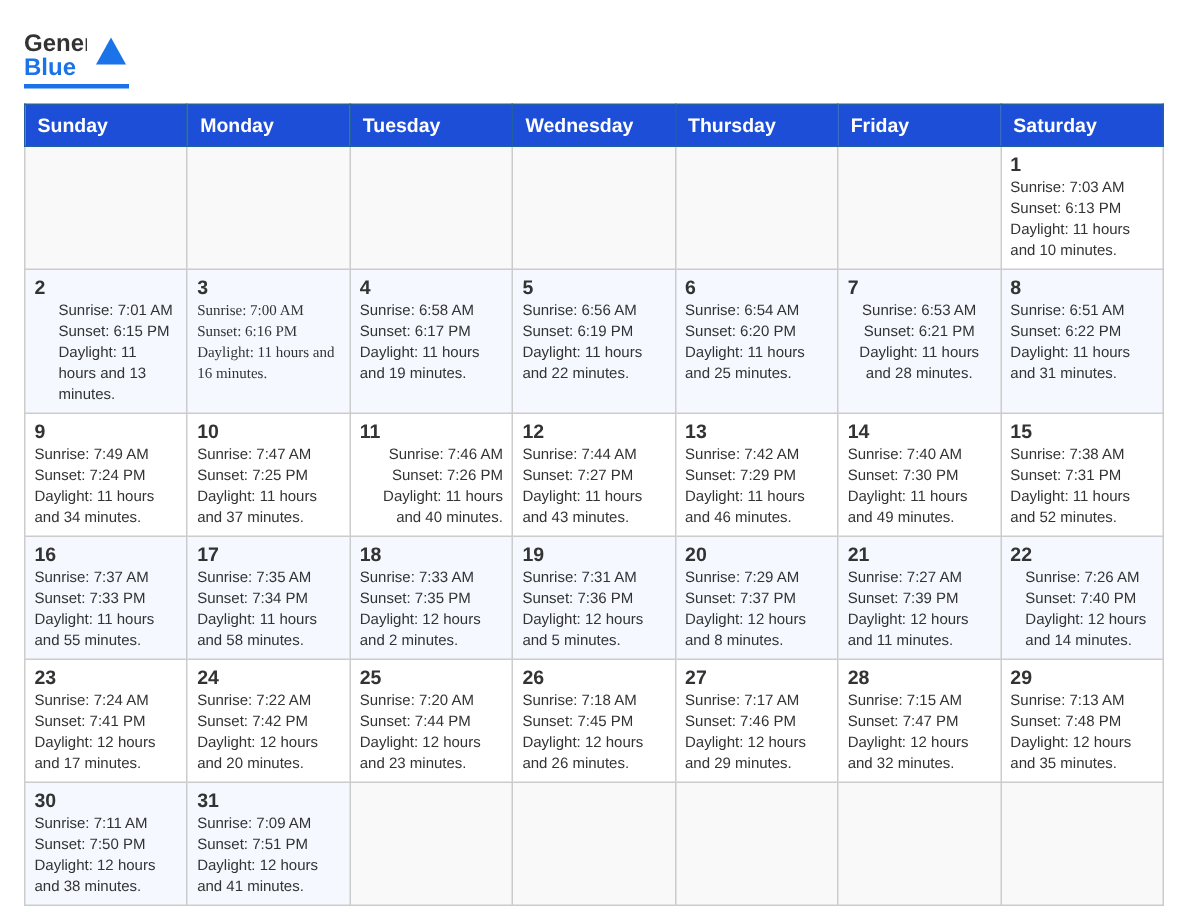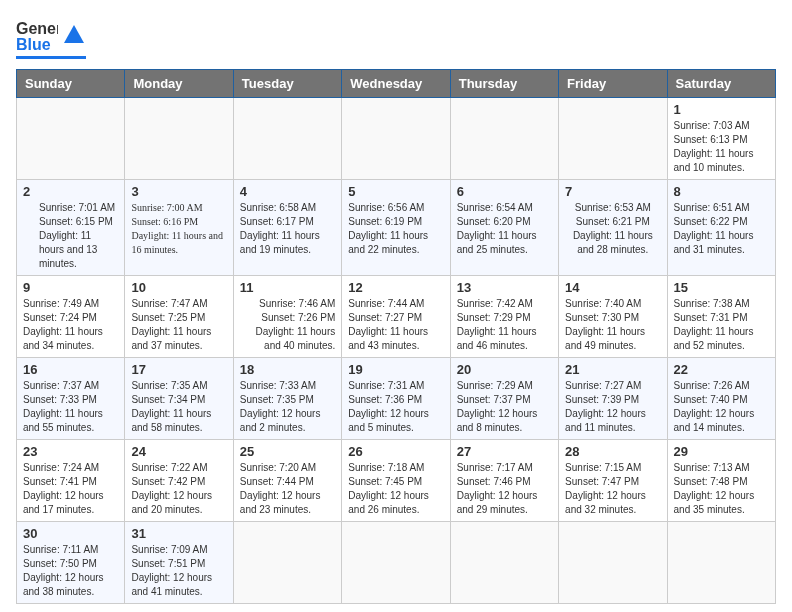--- a/index.html
+++ b/index.html
@@ -71,21 +71,21 @@
     }
     .empty-top {
       background: #f9f9f9;
     }
     tr:nth-child(even) td {
       background: #f5f8ff;
     }
     tr:nth-child(odd) td {
       background: #fff;
     }
-    .calendar thead tr th { background: #737373; }
+    .calendar thead tr th { background: #1d4ed8; }
   </style>
 </head>
 <body>
 
 <div class="header">
   <div class="logo">
     <div style="display:flex;align-items:center;gap:4px;">
       <div style="position:relative;width:42px;height:38px;">
         <svg width="42" height="38" viewBox="0 0 42 38">
           <text x="0" y="18" font-size="16" font-weight="bold" fill="#333" font-family="Arial">General</text>
@@ -251,21 +251,21 @@
 Daylight: 12 hours and 8 minutes.</div>
         </td>
         <td>
           <span class="day-num">21</span>
           <div class="day-info" style="white-space: pre-line;">Sunrise: 7:27 AM
 Sunset: 7:39 PM
 Daylight: 12 hours and 11 minutes.</div>
         </td>
         <td>
           <span class="day-num">22</span>
-          <div class="day-info" style="white-space: pre-line;">Sunrise: 7:26 AM
+          <div class="day-info" style="white-space: pre-line; margin-left: 10px;">Sunrise: 7:26 AM
 Sunset: 7:40 PM
 Daylight: 12 hours and 14 minutes.</div>
         </td>
       </tr>
       <tr>
         <td>
           <span class="day-num">23</span>
           <div class="day-info" style="white-space: pre-line;">Sunrise: 7:24 AM
 Sunset: 7:41 PM
 Daylight: 12 hours and 17 minutes.</div>

